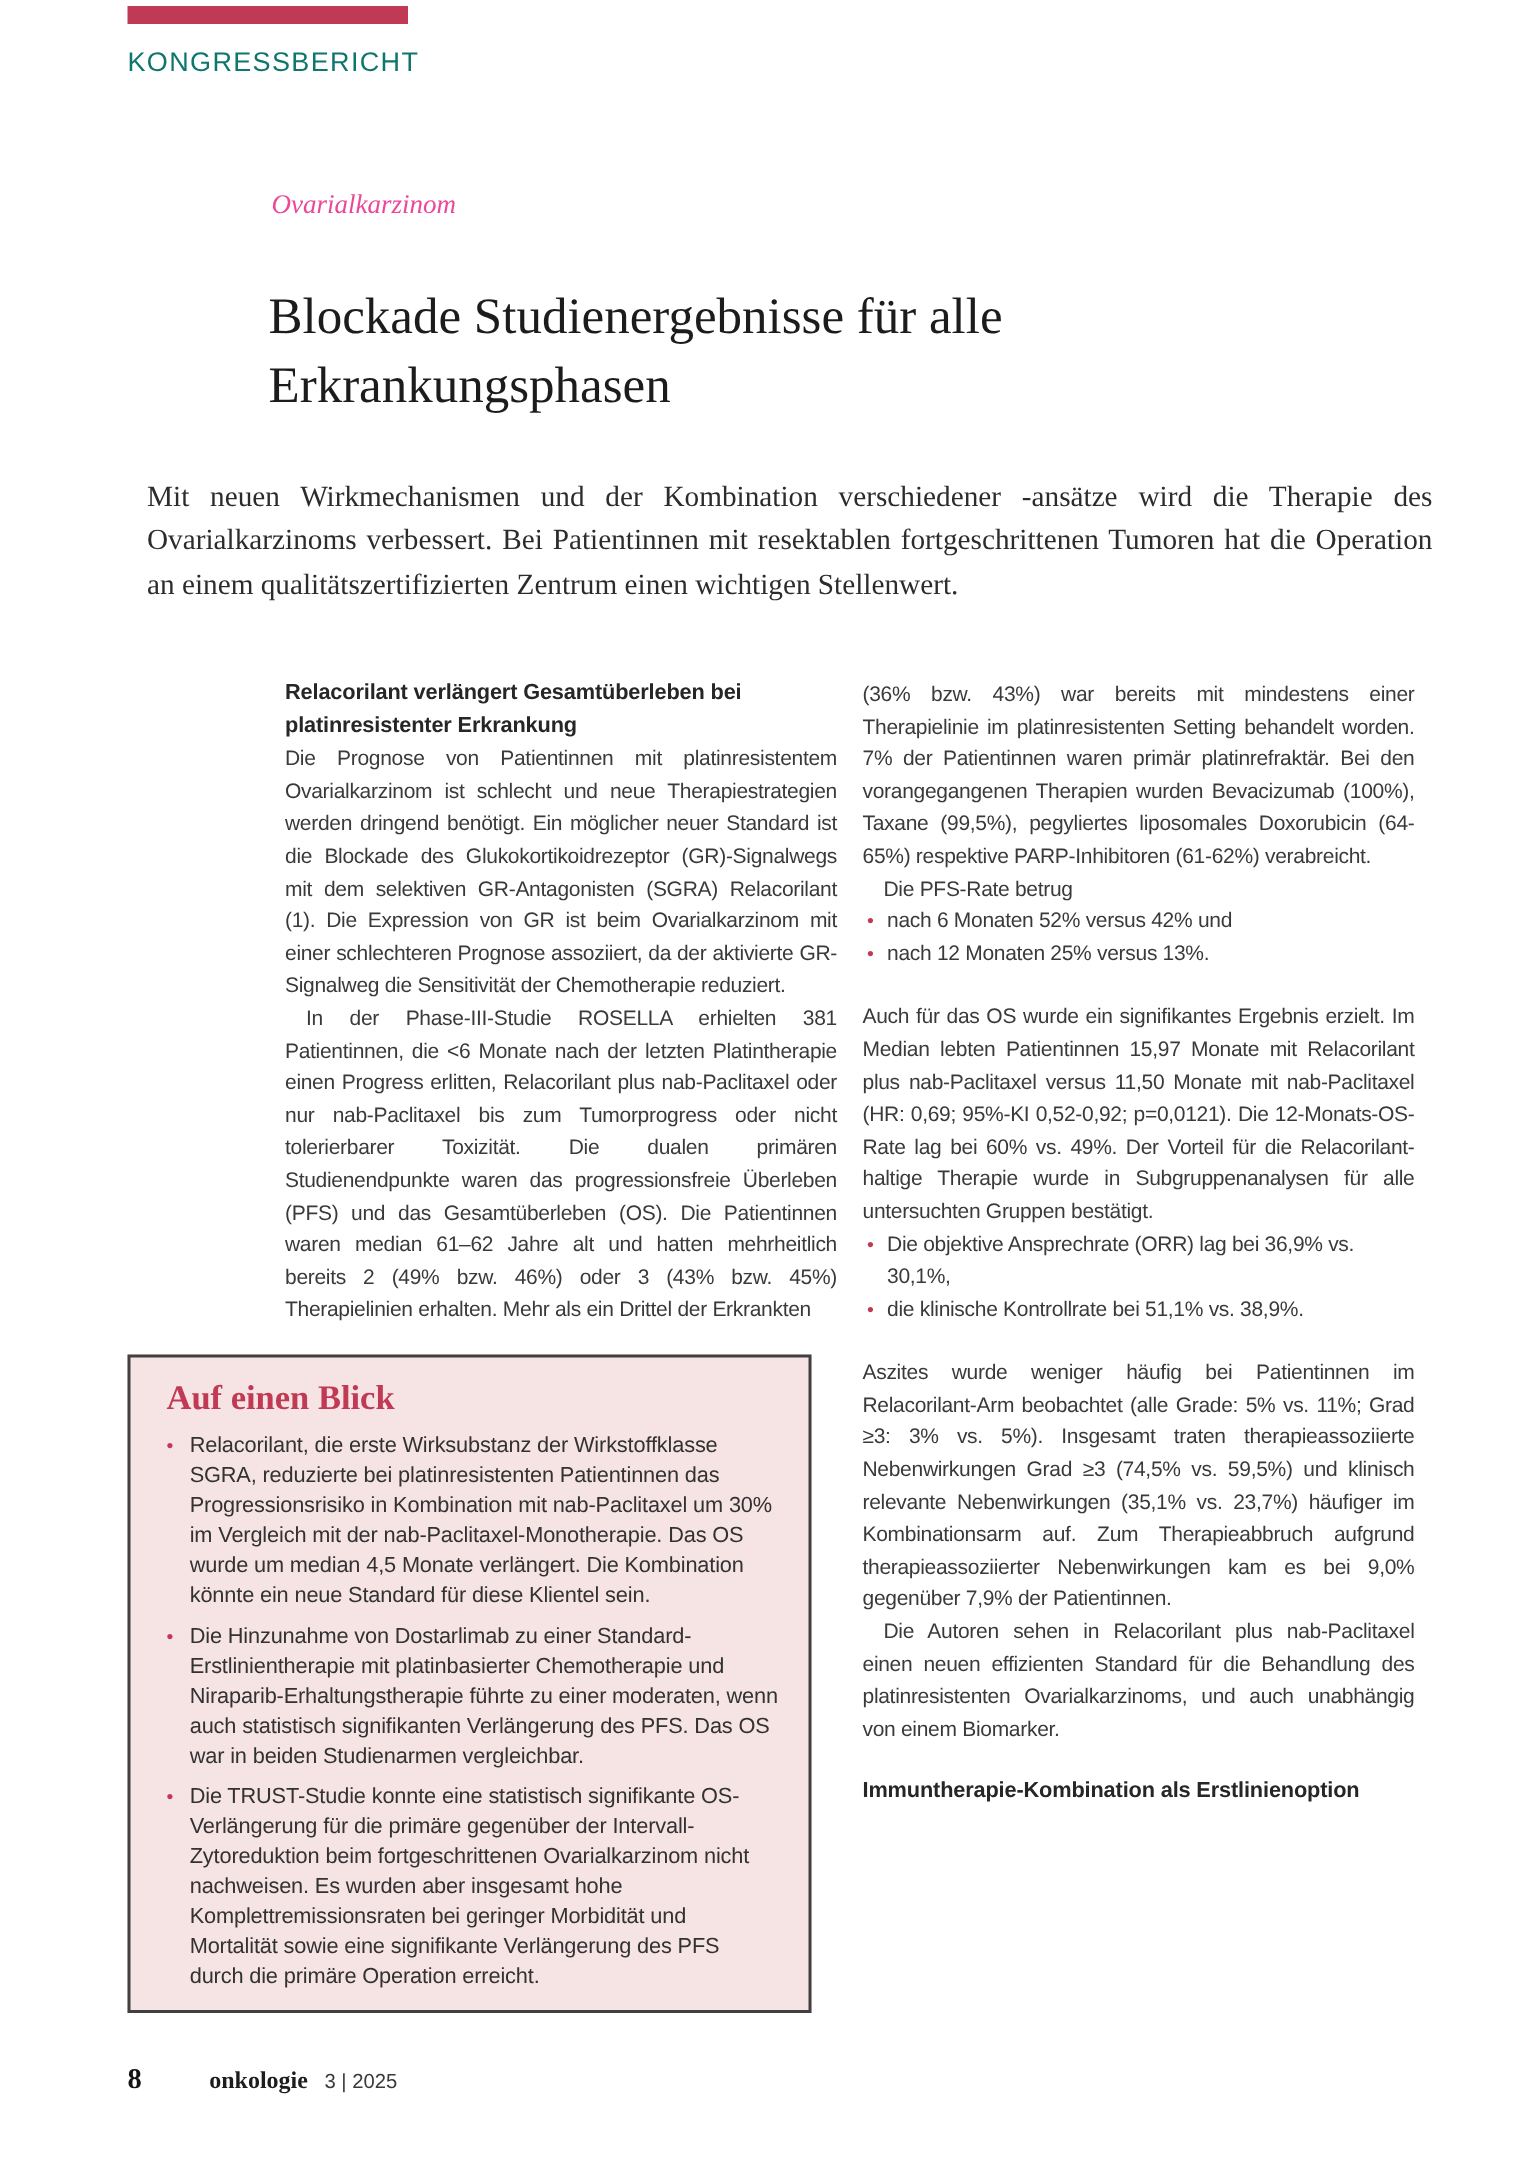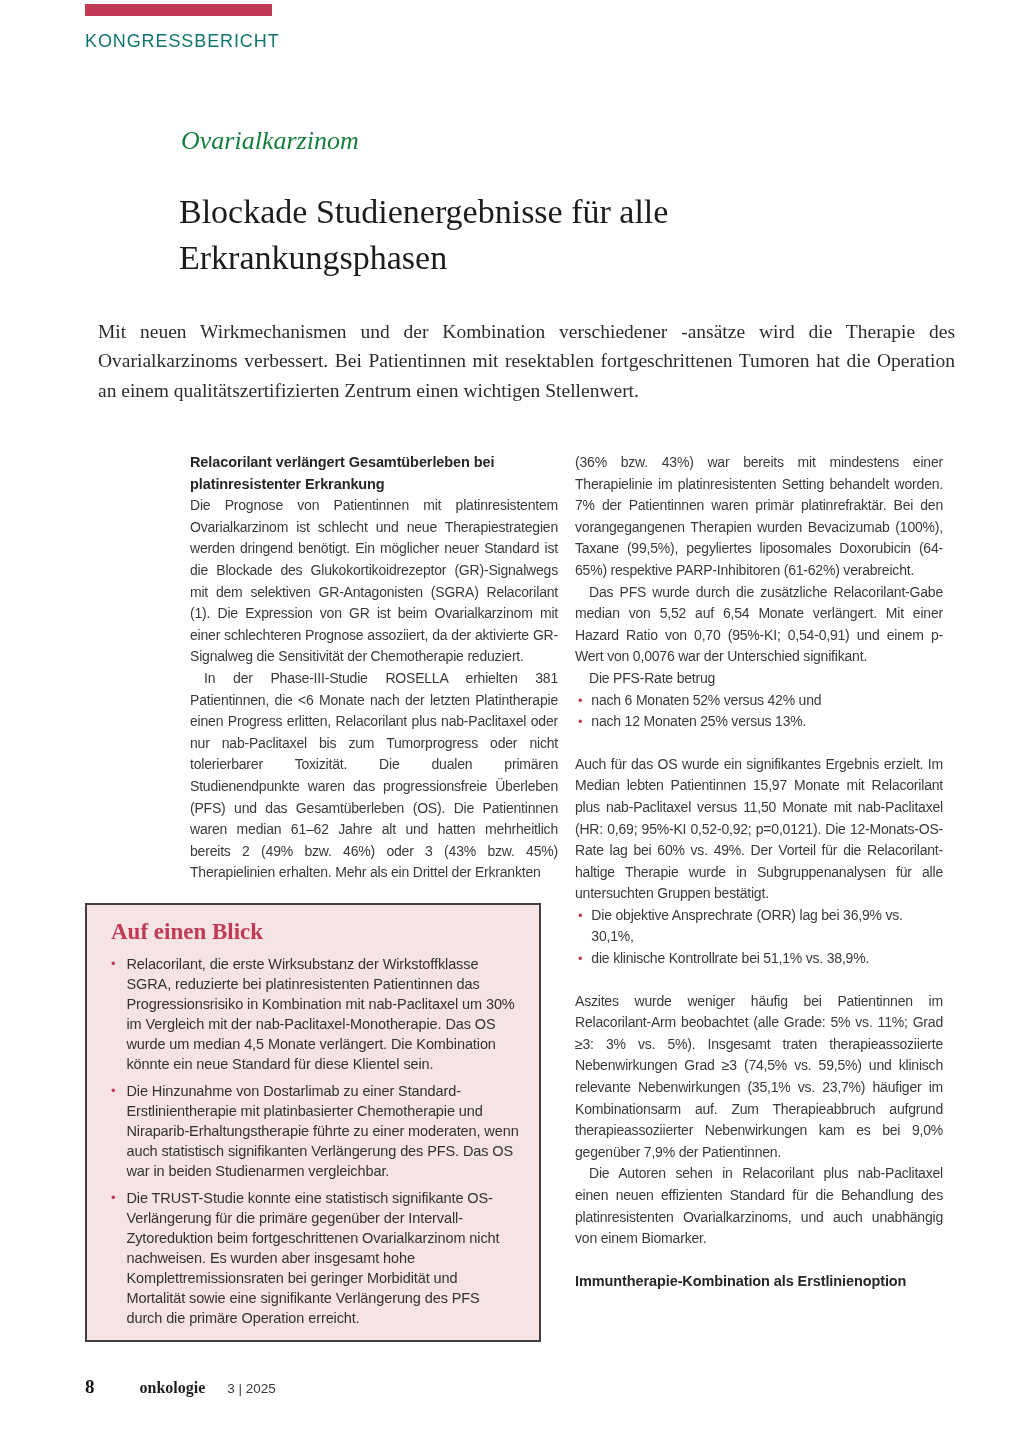--- a/index.html
+++ b/index.html
@@ -22,21 +22,21 @@
   .kicker {
     position: absolute; left: 85px; top: 31px;
     font-size: 18px; letter-spacing: 0.9px;
     color: #0f766e;
   }
 
   .category {
     position: absolute; left: 181px; top: 126px;
     font-family: "Liberation Serif", serif;
     font-style: italic;
-    font-size: 26px; color: #15803d;
+    font-size: 18px; color: #ec4899;
   }
   .page-title {
     position: absolute; left: 179px; top: 166px;
     width: 650px;
     font-family: "Liberation Serif", serif;
     font-size: 34px; line-height: 46px;
     color: #1c1c1c; font-weight: 400;
   }
   .lead {
     position: absolute; left: 98px; top: 297px;
@@ -111,21 +111,21 @@
   .page-num {
     font-family: "Liberation Serif", serif;
     font-weight: 700; font-size: 19px; color: #141414;
   }
   .journal {
     margin-left: 45px;
     font-family: "Liberation Serif", serif;
     font-weight: 700; font-size: 16px; color: #1d1d1d;
   }
   .issue {
-    margin-left: 22px;
+    margin-left: 11px;
     font-size: 13.5px; color: #3a3a3a;
   }
 </style>
 </head>
 <body>
 
 <div class="accent-bar"></div>
 <div class="kicker">KONGRESSBERICHT</div>
 
 <div class="category">Ovarialkarzinom</div>
@@ -133,21 +133,20 @@
 <p class="lead">Mit neuen Wirkmechanismen und der Kombination verschiedener -ansätze wird die Therapie des Ovarialkarzinoms verbessert. Bei Patientinnen mit resektablen fortgeschrittenen Tumoren hat die Operation an einem qualitätszertifizierten Zentrum einen wichtigen Stellenwert.</p>
 
 <div class="col col-left">
   <h3>Relacorilant verlängert Gesamtüberleben bei platinresistenter Erkrankung</h3>
   <p>Die Prognose von Patientinnen mit platinresistentem Ovarialkarzinom ist schlecht und neue Therapiestrategien werden dringend benötigt. Ein möglicher neuer Standard ist die Blockade des Glukokortikoidrezeptor (GR)-Signalwegs mit dem selektiven GR-Antagonisten (SGRA) Relacorilant (1). Die Expression von GR ist beim Ovarialkarzinom mit einer schlechteren Prognose assoziiert, da der aktivierte GR-Signalweg die Sensitivität der Chemotherapie reduziert.</p>
   <p class="indent">In der Phase-III-Studie ROSELLA erhielten 381 Patientinnen, die &lt;6 Monate nach der letzten Platintherapie einen Progress erlitten, Relacorilant plus nab-Paclitaxel oder nur nab-Paclitaxel bis zum Tumorprogress oder nicht tolerierbarer Toxizität. Die dualen primären Studienendpunkte waren das progressionsfreie Überleben (PFS) und das Gesamtüberleben (OS). Die Patientinnen waren median 61–62 Jahre alt und hatten mehrheitlich bereits 2 (49% bzw. 46%) oder 3 (43% bzw. 45%) Therapielinien erhalten. Mehr als ein Drittel der Erkrankten</p>
 </div>
 
 <div class="col col-right">
   <p>(36% bzw. 43%) war bereits mit mindestens einer Therapielinie im platinresistenten Setting behandelt worden. 7% der Patientinnen waren primär platinrefraktär. Bei den vorangegangenen Therapien wurden Bevacizumab (100%), Taxane (99,5%), pegyliertes liposomales Doxorubicin (64-65%) respektive PARP-Inhibitoren (61-62%) verabreicht.</p>
-  <p class="indent">Das PFS wurde durch die zusätzliche Relacorilant-Gabe median von 5,52 auf 6,54 Monate verlängert. Mit einer Hazard Ratio von 0,70 (95%-KI; 0,54-0,91) und einem p-Wert von 0,0076 war der Unterschied signifikant.</p>
   <p class="indent">Die PFS-Rate betrug</p>
   <ul class="redlist">
     <li>
         <span class="bullet">•</span>
         <span>nach 6 Monaten 52% versus 42% und</span>
       </li>
     <li>
         <span class="bullet">•</span>
         <span>nach 12 Monaten 25% versus 13%.</span>
       </li>

